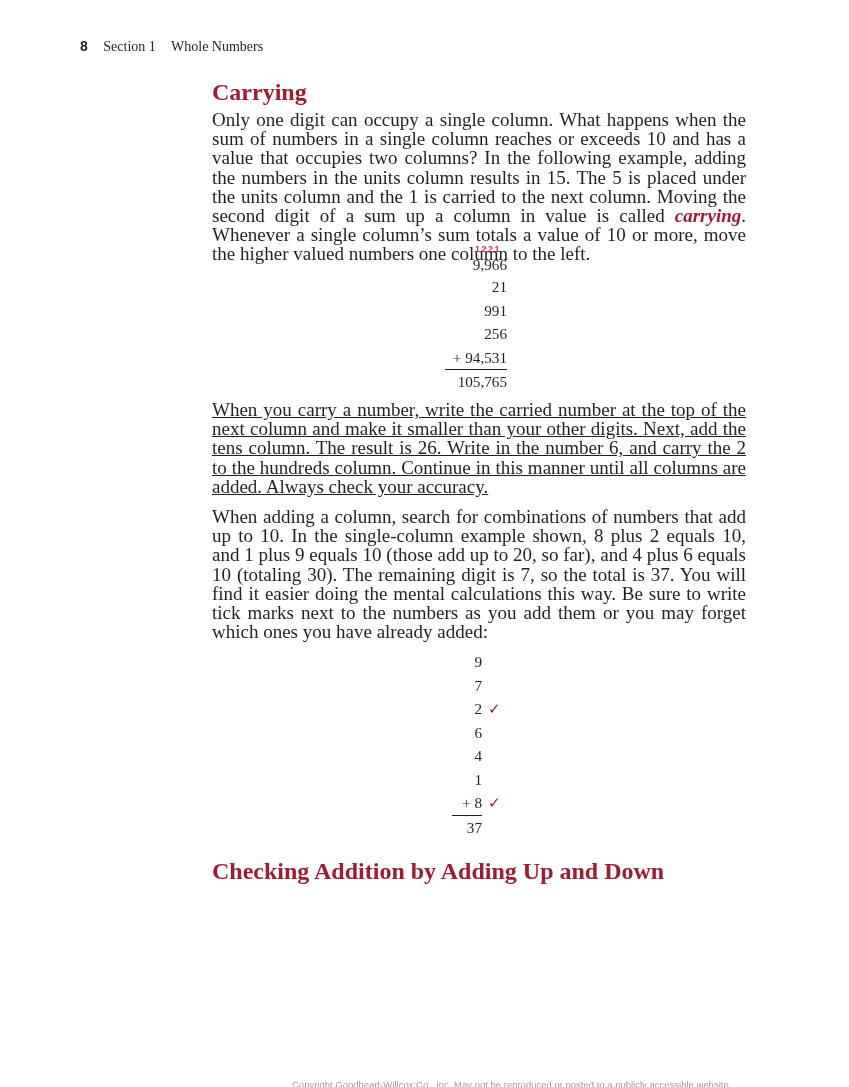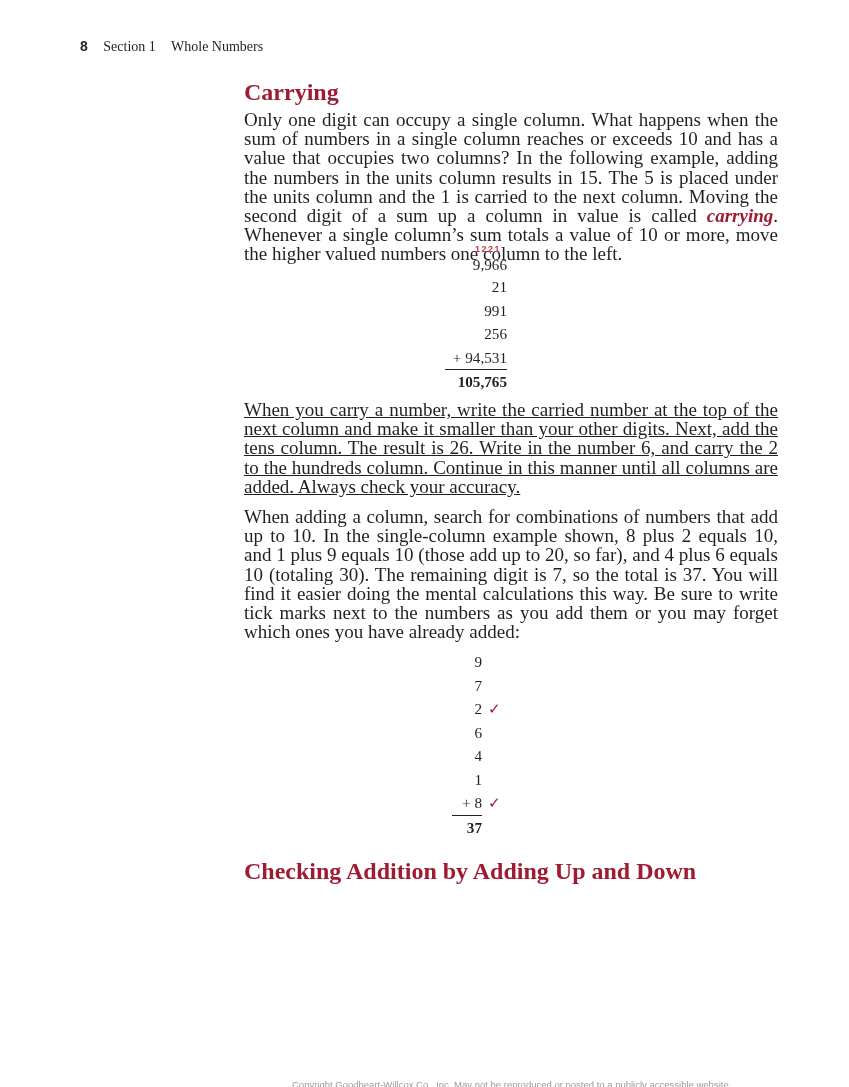--- a/index.html
+++ b/index.html
@@ -1,28 +1,28 @@
 <!DOCTYPE html>
 <html><head>
 <meta charset="utf-8">
 <style>
   html, body { margin: 0; padding: 0; background: #ffffff; }
   body { width: 849px; height: 1087px; position: relative; overflow: hidden;
          font-family: "Liberation Serif", "DejaVu Serif", serif; color: #231f20; }
   .running-head { position: absolute; left: 80px; top: 38px; font-size: 14px; }
   .running-head .pg { font-family: "Liberation Sans", sans-serif; font-weight: bold; font-size: 14px; margin-right: 12px; }
   .running-head .sec { margin-right: 12px; }
-  .content { position: absolute; left: 212px; width: 534px; margin-left: 32px; }
+  .content { position: absolute; left: 212px; width: 534px; }
   h2 { font-family: "Liberation Serif", serif; color: #9e1b32; font-weight: bold; font-size: 24px; margin: 0; line-height: 28px; }
   p.body { font-size: 19px; line-height: 19.2px; margin: 4px 0 0 0; text-align: justify; }
   .term { color: #9e1b32; font-style: italic; font-weight: bold; }
   .sum { position: absolute; font-size: 15.2px; }
   .sum .row { text-align: right; height: 23.5px; line-height: 23.5px; }
   .sum .carry { text-align: right; color: #c0394e; font-family: Liberation Sans, sans-serif; font-size: 9px; font-weight: bold; letter-spacing: 1.5px; height: 12px; line-height: 12px; margin-right: 6px; }
-  .sum .rule { border-top: 1px solid #231f20; font-weight: bold; }
+  .sum .rule { border-top: 1px solid #231f20; }
   .check { color: #9e1b32; margin-left: 6px; position: absolute; }
   .footer { position: absolute; left: 292px; top: 1079px; font-family: "Liberation Sans", sans-serif; font-size: 9.5px; color: #9a9a9a; }
 </style>
 </head>
 <body>
 
 <div class="running-head">
   <span class="pg">8</span>
   <span class="sec">Section 1</span>
   <span>Whole Numbers</span>

